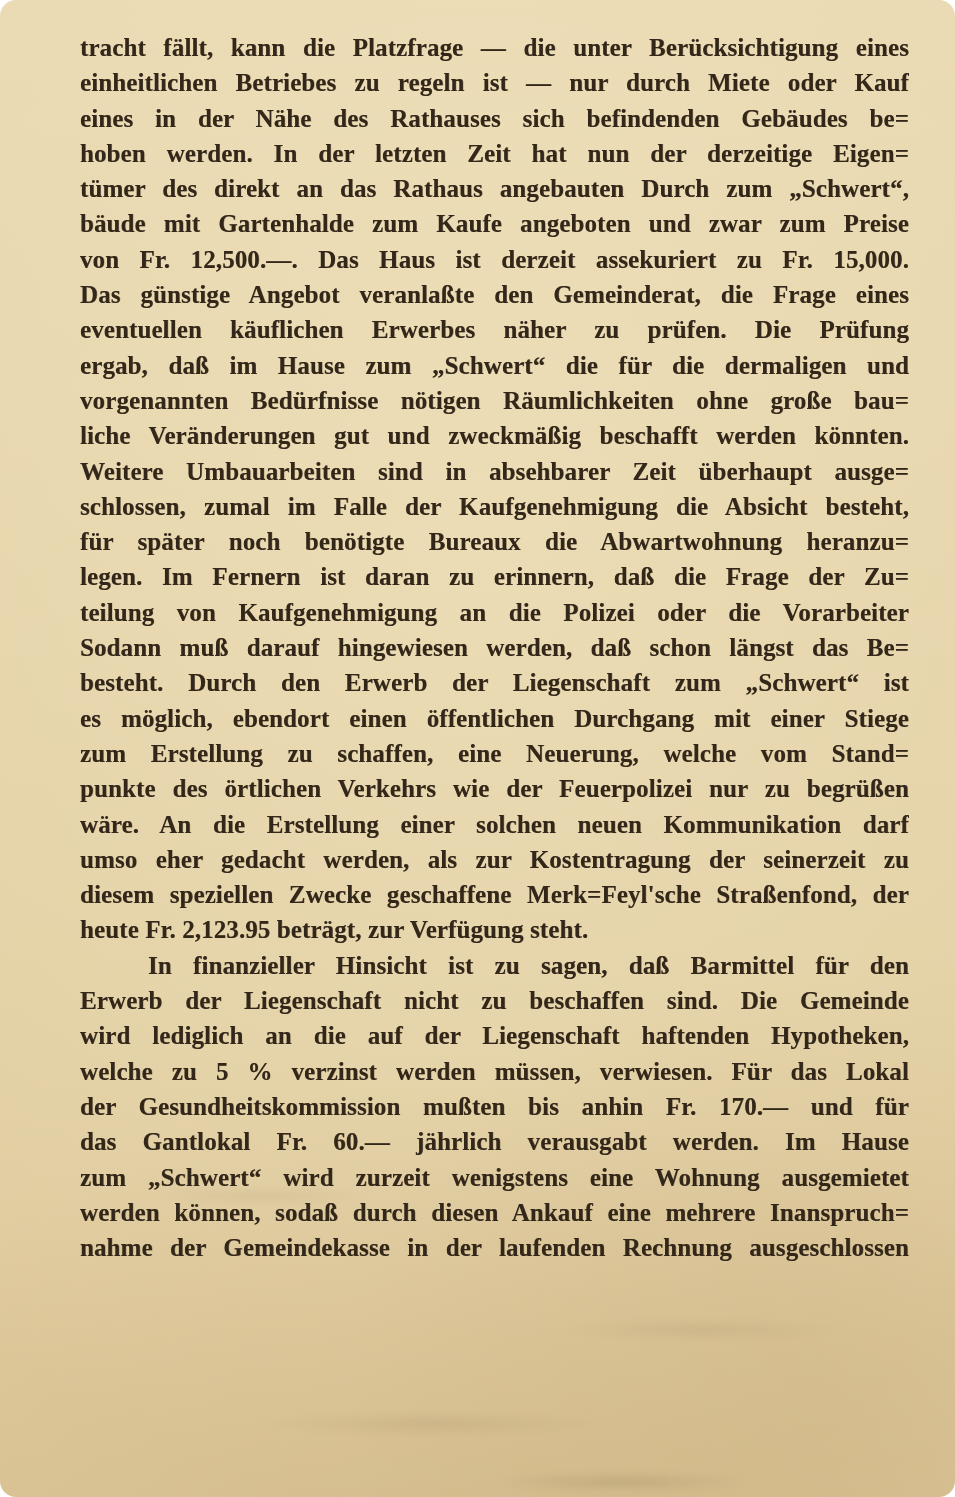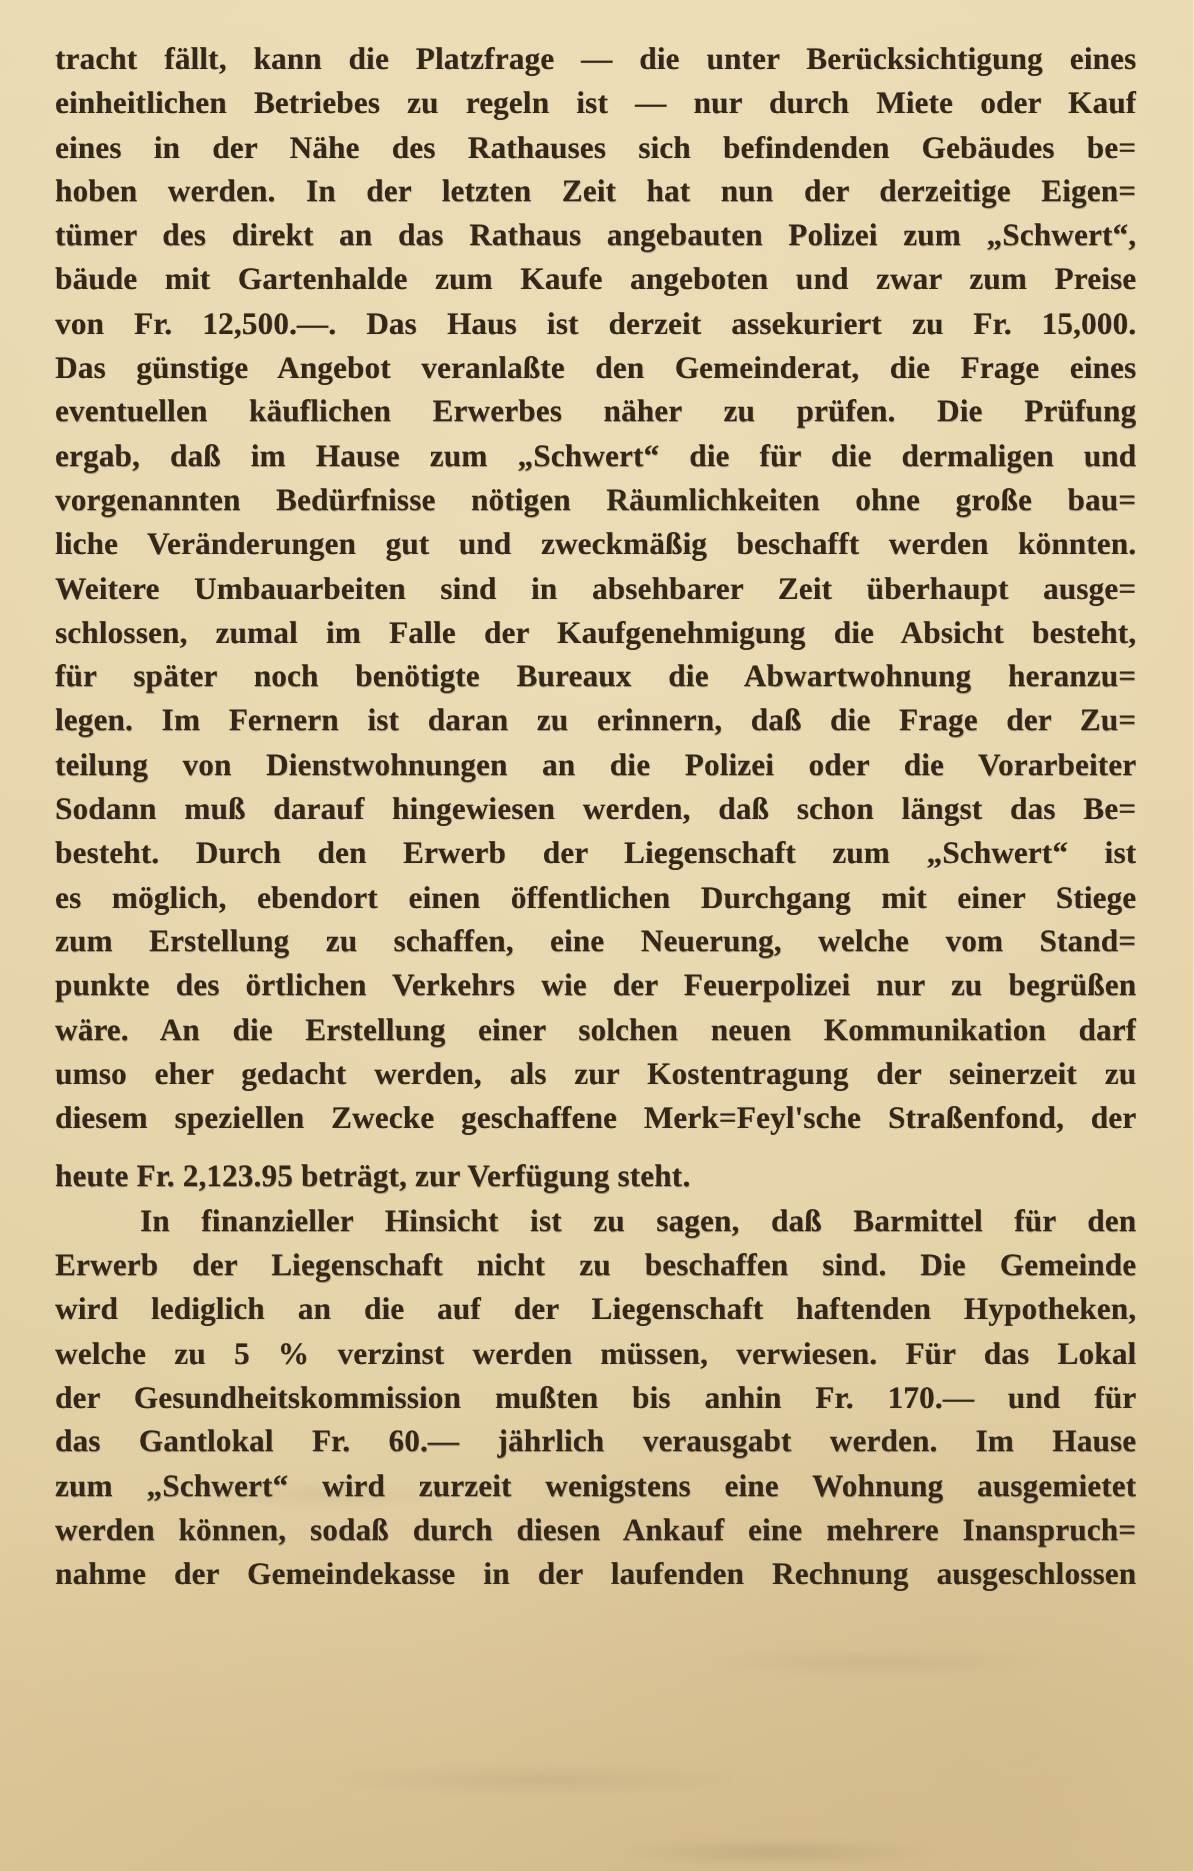--- a/index.html
+++ b/index.html
@@ -10,26 +10,27 @@
     width: 955px;
     height: 1497px;
     overflow: hidden;
     font-family: "Liberation Serif", serif;
   }
   .page {
     position: relative;
     width: 955px;
     height: 1497px;
     box-sizing: border-box;
-    padding: 30px 46px 0 44px;
+    padding: 30px 46px 0 80px;
     background:
       radial-gradient(ellipse 130% 60% at 50% 108%, rgba(189,160,110,0.30), rgba(189,160,110,0) 60%),
       radial-gradient(ellipse 70% 40% at 85% 92%, rgba(180,150,100,0.18), rgba(180,150,100,0) 70%),
       radial-gradient(ellipse 120% 90% at 50% 35%, rgba(248,238,205,0.35), rgba(248,238,205,0) 75%),
       linear-gradient(180deg, #e9d9b2 0%, #e5d3a9 35%, #e2cfa3 70%, #dcc698 100%);
+    border-radius: 16px;
   }
   
   .ghosting {
     position: absolute;
     inset: 0;
     pointer-events: none;
     background:
       radial-gradient(ellipse 180px 16px at 620px 1482px, rgba(140,120,85,0.22), rgba(140,120,85,0) 70%),
       radial-gradient(ellipse 240px 18px at 430px 1424px, rgba(140,120,85,0.14), rgba(140,120,85,0) 70%),
       radial-gradient(ellipse 200px 16px at 700px 1330px, rgba(140,120,85,0.12), rgba(140,120,85,0) 70%),
@@ -52,50 +53,49 @@
     font-weight: bold;
     letter-spacing: 0.1px;
     text-align: justify;
     text-align-last: justify;
     overflow: hidden;
     white-space: normal;
     text-shadow: 0.4px 0.4px 0.6px rgba(58,45,28,0.45);
   }
   .para.end-left .line.last {
     text-align-last: left;
-    margin-top: 12px;
   }
   .line.first-indent {
     text-indent: 68px;
   }
 </style>
 </head>
 <body>
 
 <div class="page">
   <div class="ghosting"></div>
   <div class="text-block">
       <div class="para end-left">
         <div class="line">tracht fällt, kann die Platzfrage — die unter Berücksichtigung eines</div>
         <div class="line">einheitlichen Betriebes zu regeln ist — nur durch Miete oder Kauf</div>
         <div class="line">eines in der Nähe des Rathauses sich befindenden Gebäudes be=</div>
         <div class="line">hoben werden. In der letzten Zeit hat nun der derzeitige Eigen=</div>
-        <div class="line">tümer des direkt an das Rathaus angebauten Polizei zum „Schwert“,</div>
+        <div class="line">tümer des direkt an das Rathaus angebauten Durch zum „Schwert“,</div>
         <div class="line">bäude mit Gartenhalde zum Kaufe angeboten und zwar zum Preise</div>
         <div class="line">von Fr. 12,500.—.  Das Haus ist derzeit assekuriert zu Fr. 15,000.</div>
         <div class="line">Das günstige Angebot veranlaßte den Gemeinderat, die Frage eines</div>
         <div class="line">eventuellen käuflichen Erwerbes näher zu prüfen.  Die Prüfung</div>
         <div class="line">ergab, daß im Hause zum „Schwert“ die für die dermaligen und</div>
         <div class="line">vorgenannten Bedürfnisse nötigen Räumlichkeiten ohne große bau=</div>
         <div class="line">liche Veränderungen gut und zweckmäßig beschafft werden könnten.</div>
         <div class="line">Weitere Umbauarbeiten sind in absehbarer Zeit überhaupt ausge=</div>
         <div class="line">schlossen, zumal im Falle der Kaufgenehmigung die Absicht besteht,</div>
         <div class="line">für später noch benötigte Bureaux die Abwartwohnung heranzu=</div>
         <div class="line">legen.  Im Fernern ist daran zu erinnern, daß die Frage der Zu=</div>
-        <div class="line">teilung von Dienstwohnungen an die Polizei oder die Vorarbeiter</div>
+        <div class="line">teilung von Kaufgenehmigung an die Polizei oder die Vorarbeiter</div>
         <div class="line">Sodann muß darauf hingewiesen werden, daß schon längst das Be=</div>
         <div class="line">besteht.  Durch den Erwerb der Liegenschaft zum „Schwert“ ist</div>
         <div class="line">es möglich, ebendort einen öffentlichen Durchgang mit einer Stiege</div>
         <div class="line">zum Erstellung zu schaffen, eine Neuerung, welche vom Stand=</div>
         <div class="line">punkte des örtlichen Verkehrs wie der Feuerpolizei nur zu begrüßen</div>
         <div class="line">wäre.  An die Erstellung einer solchen neuen Kommunikation darf</div>
         <div class="line">umso eher gedacht werden, als zur Kostentragung der seinerzeit zu</div>
         <div class="line">diesem speziellen Zwecke geschaffene Merk=Feyl'sche Straßenfond, der</div>
         <div class="line last">heute Fr. 2,123.95 beträgt, zur Verfügung steht.</div>
       </div>

